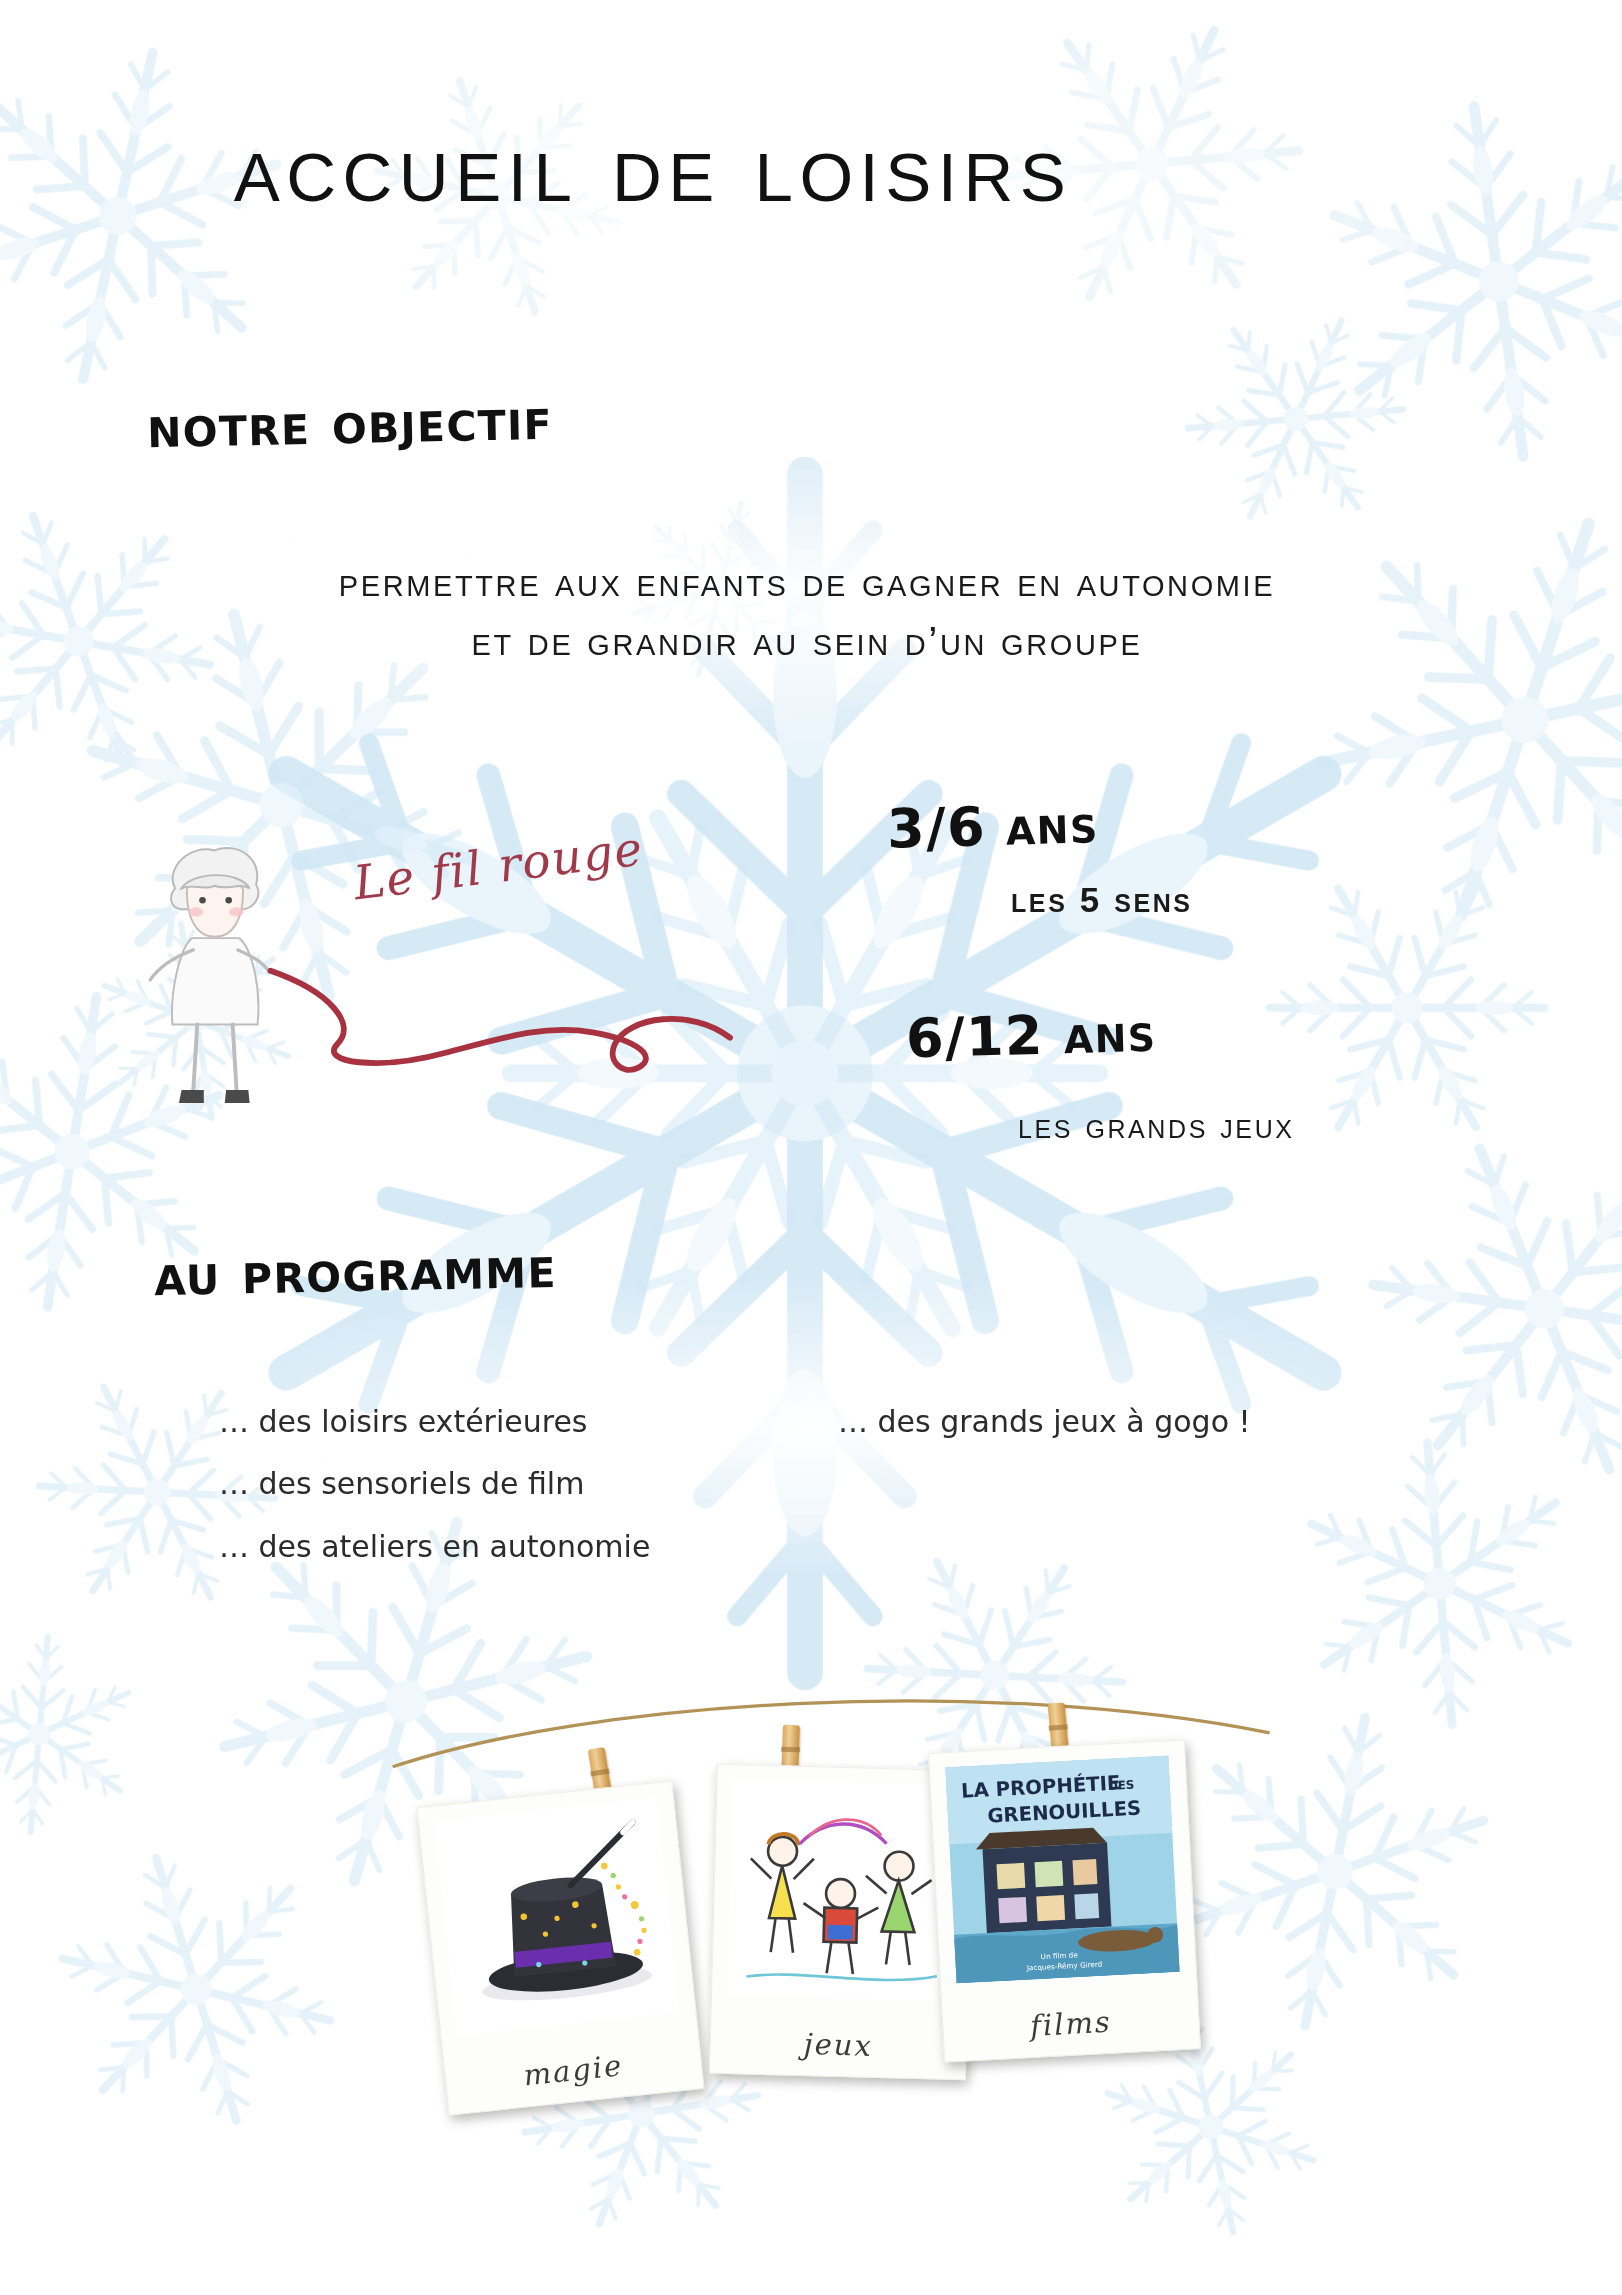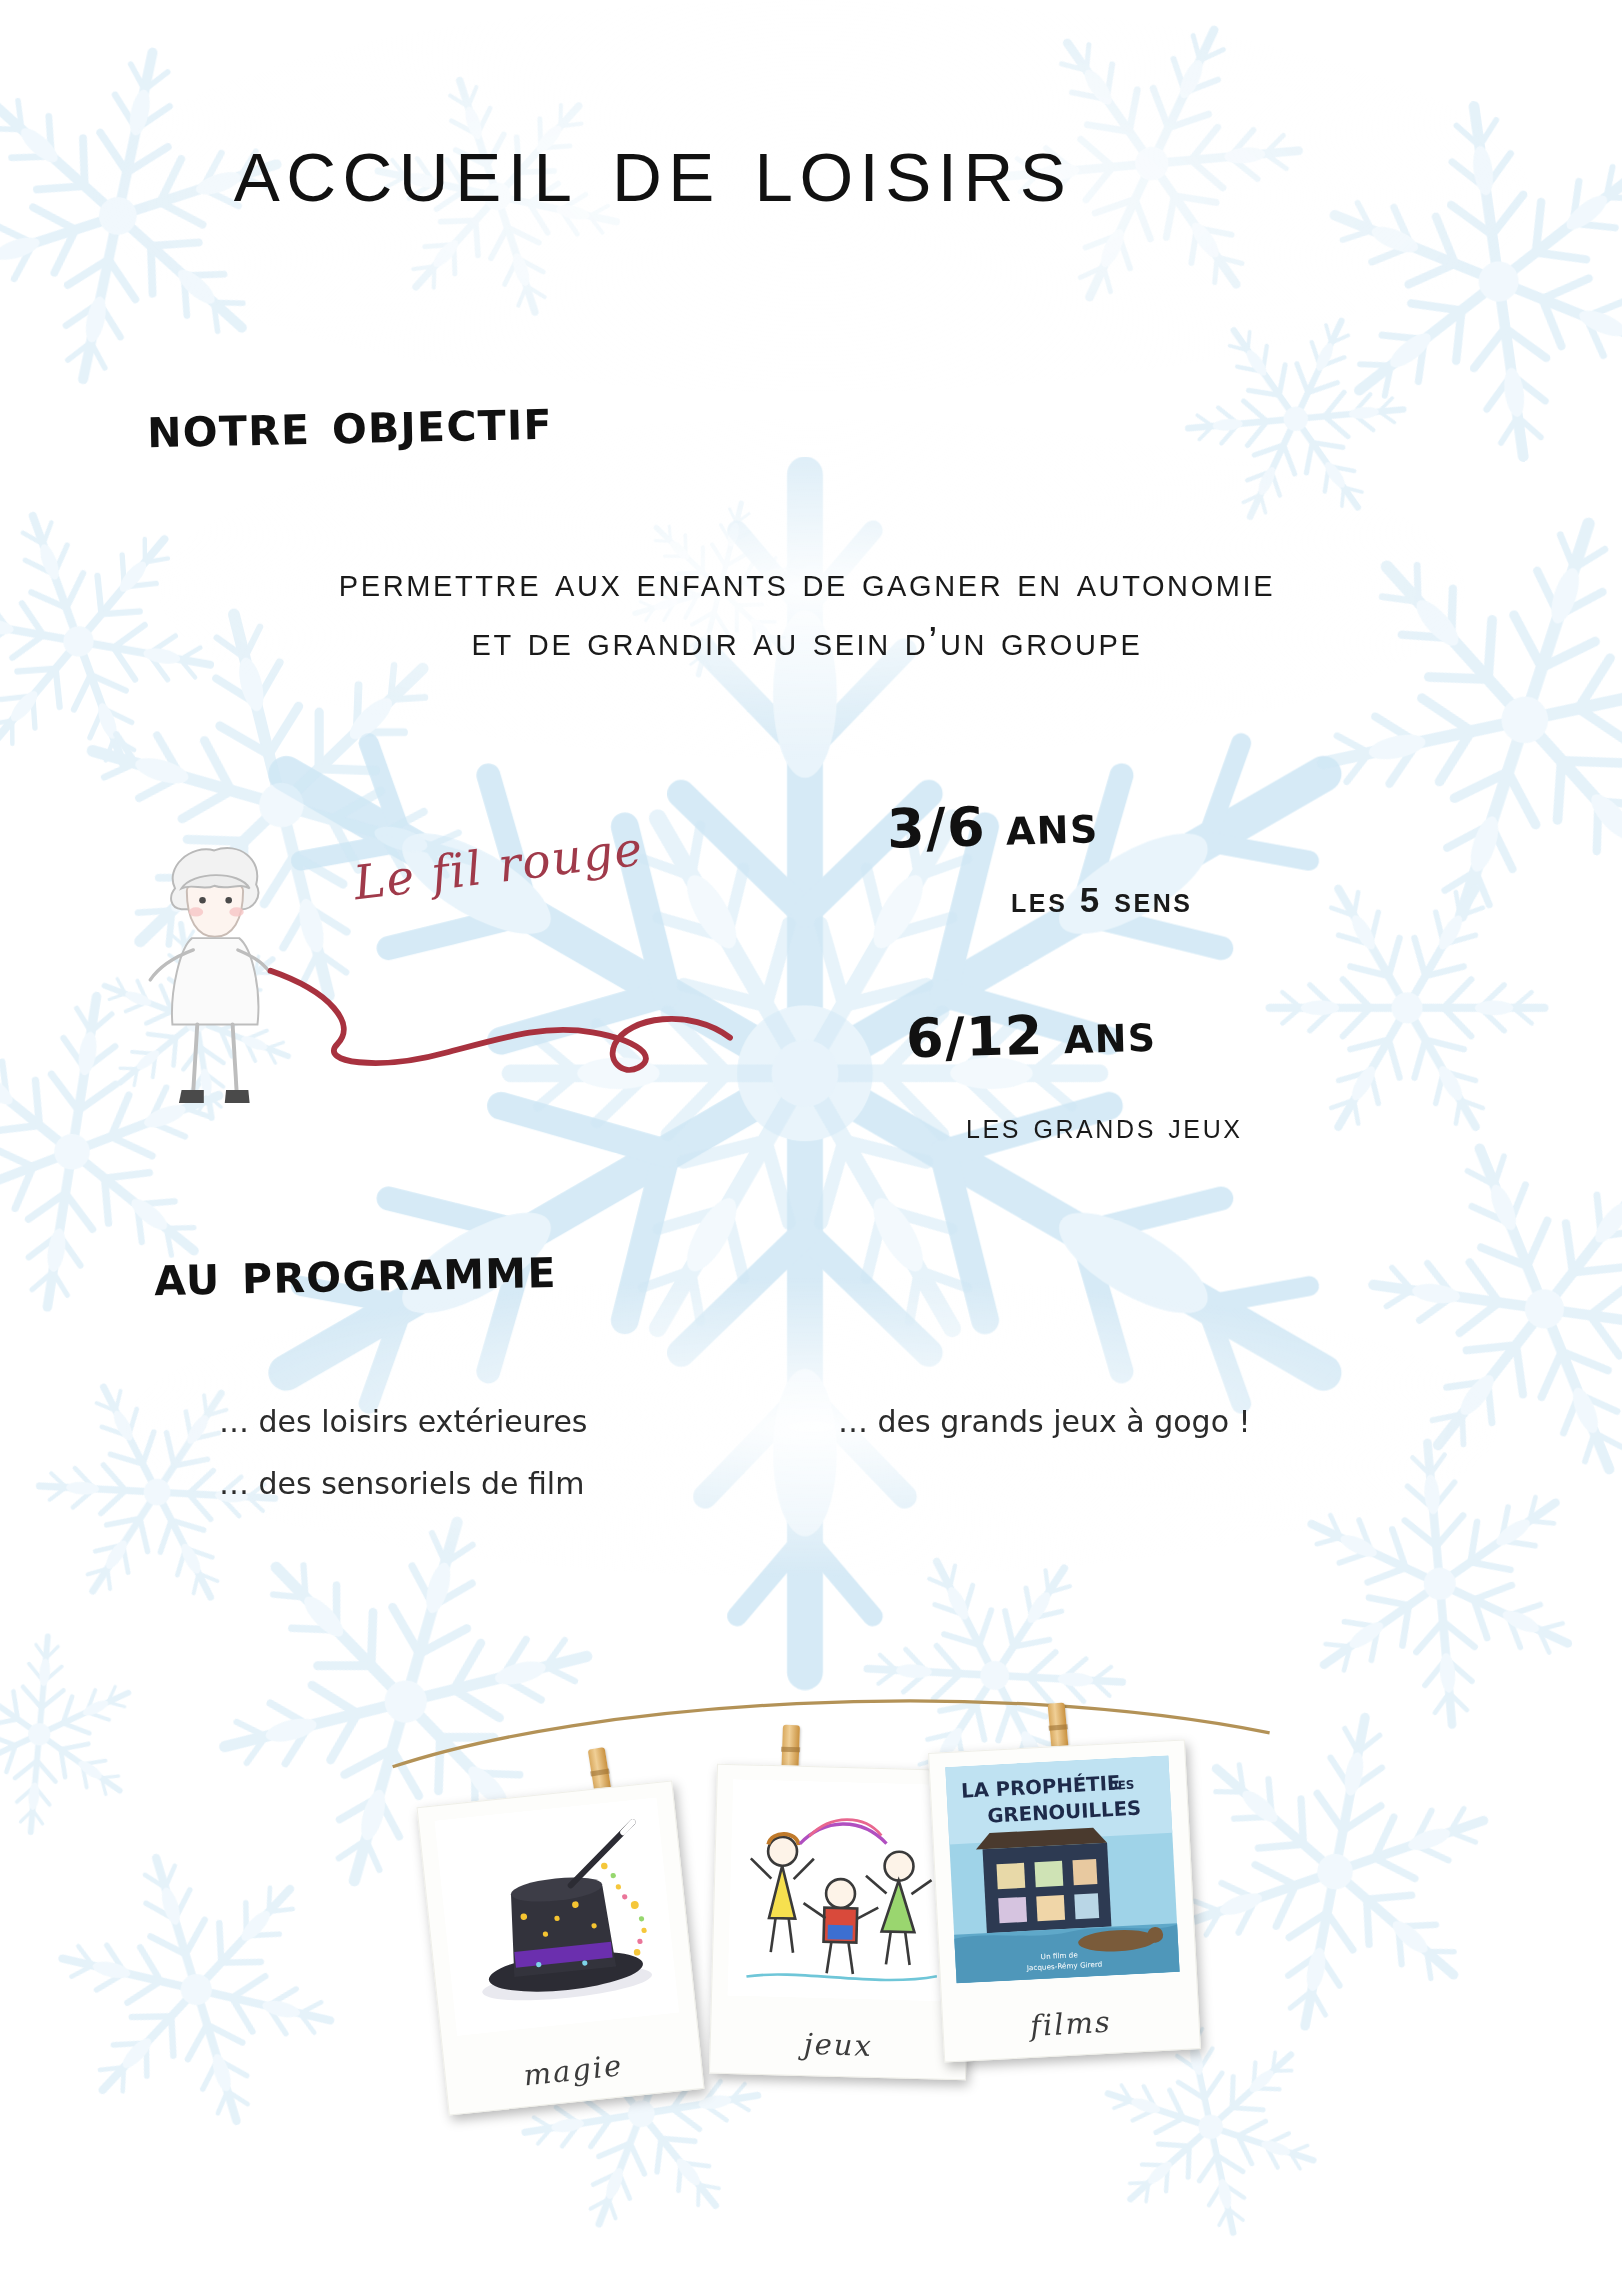--- a/index.html
+++ b/index.html
@@ -91,21 +91,21 @@
     position: absolute;
     font-size: 35px;
     letter-spacing: 2.6px;
     font-variant: small-caps;
     text-transform: lowercase;
     color: #1a1a1a;
   }
   #age1-title { top: 795px; left: 887px; }
   #age1-sub   { top: 880px; left: 1011px; font-weight: bold; }
   #age2-title { top: 1004px; left: 906px; }
-  #age2-sub   { top: 1106px; left: 966px; }
+  #age2-sub   { top: 1106px; left: 1018px; }
 
   
   .fil-rouge {
     position: absolute;
     top: 838px;
     left: 353px;
     font-family: "DejaVu Serif", serif;
     font-style: italic;
     font-size: 47px;
     color: #a03a4a;
@@ -298,20 +298,21 @@
   <div class="age-title" id="age1-title">3/6 ans</div>
   <div class="age-sub" id="age1-sub">Les 5 sens</div>
   <div class="age-title" id="age2-title">6/12 ans</div>
   <div class="age-sub" id="age2-sub">Les grands jeux</div>
 
   <div class="heading-handwrite" id="h-programme">Au programme</div>
 
   <div class="prog-col" id="prog-left">
     <div class="prog-item">… des loisirs extérieures</div>
     <div class="prog-item">… des sensoriels de film</div>
+    <div class="prog-item">… des ateliers en autonomie</div>
   </div>
 
   <div class="prog-col" id="prog-right">
     <div class="prog-item">… des grands jeux à gogo !</div>
   </div>
 
   <div id="photos">
 
     <svg style="position:absolute; left:0; top:0; width:1623px; height:262px;" viewBox="0 0 2480 400" xmlns="http://www.w3.org/2000/svg">
       <path d="M600 160 C900 60, 1500 20, 1940 108" fill="none" stroke="#b39257" stroke-width="5"></path>

